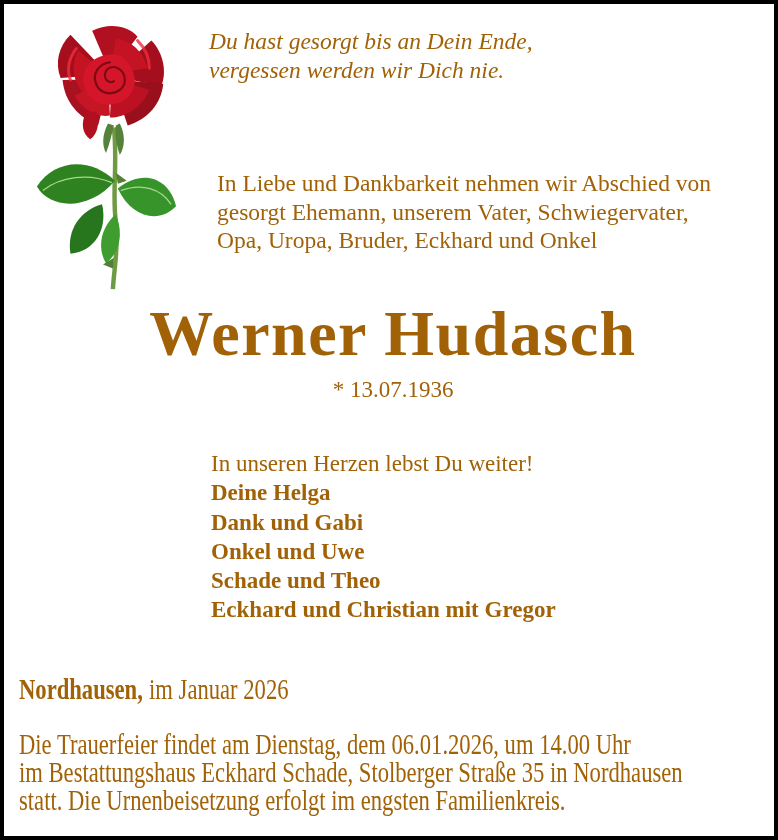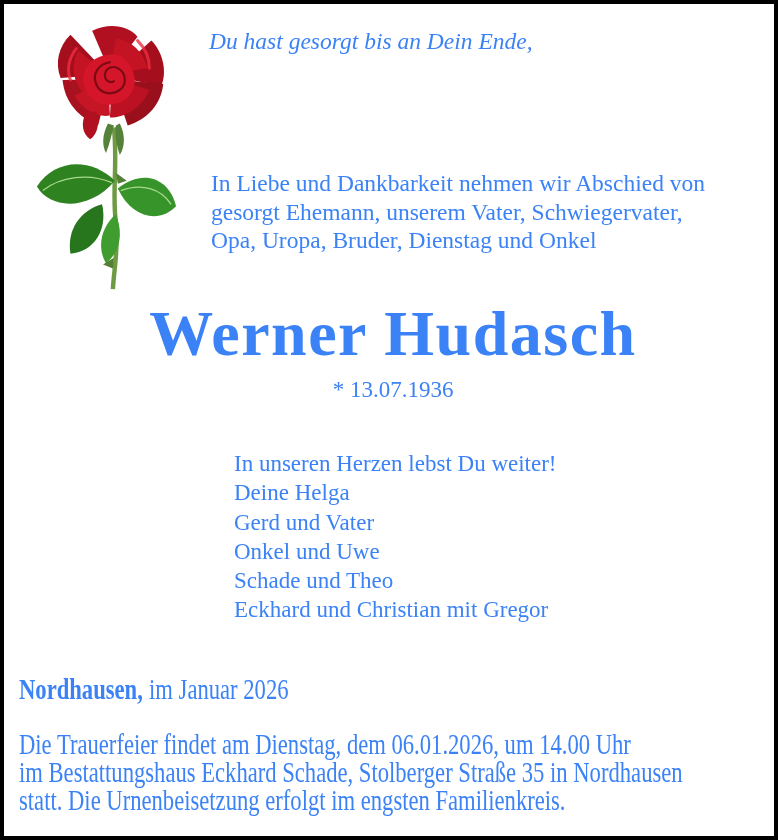--- a/index.html
+++ b/index.html
@@ -4,21 +4,21 @@
 <style>
   html, body { margin: 0; padding: 0; background: #ffffff; }
   .page {
     position: relative;
     width: 778px;
     height: 840px;
     box-sizing: border-box;
     border: 4px solid #000000;
     background: #ffffff;
     font-family: "Liberation Serif", serif;
-    color: #3b82f6;
+    color: #a16207;
     overflow: hidden;
   }
 
   .rose-wrap {
     position: absolute;
     left: 27px;
     top: 20px;
     width: 148px;
     height: 268px;
   }
@@ -29,21 +29,21 @@
     left: 205px;
     top: 23px;
     font-style: italic;
     font-size: 23.5px;
     line-height: 29px;
     white-space: nowrap;
   }
 
   .intro {
     position: absolute;
-    left: 207px;
+    left: 213px;
     top: 165px;
     font-size: 23.5px;
     line-height: 28.5px;
     white-space: nowrap;
   }
 
   .deceased-name {
     position: absolute;
     left: 0;
     top: 298px;
@@ -69,23 +69,22 @@
     white-space: nowrap;
   }
 
   .farewell-block {
     position: absolute;
     left: 207px;
     top: 445px;
     font-size: 23px;
     line-height: 29.3px;
     white-space: nowrap;
-    margin-left: 23px;
   }
-  .farewell-block .mourner-line { font-weight: normal; }
+  .farewell-block .mourner-line { font-weight: bold; }
 
   .place-date {
     position: absolute;
     left: 15px;
     top: 671px;
     font-size: 29px;
     line-height: 28px;
     white-space: nowrap;
     transform: scaleX(0.78);
     transform-origin: 0 0;
@@ -145,38 +144,39 @@
         <path fill="none" stroke-width="3" stroke-linecap="round" opacity="0.8" d="M46 24 C 38 34 36 46 40 56" stroke="#ee2e40"></path>
         <path fill="none" stroke-width="3" stroke-linecap="round" opacity="0.8" d="M108 16 C 116 24 120 34 120 44" stroke="#ee2e40"></path>
 
         <path d="M56 88 C 50 100 52 110 60 116 C 68 110 70 98 66 88 Z" fill="#b01020"></path>
       </g>
     </svg>
   </div>
 
   <div class="poem">
     <div>Du hast gesorgt bis an Dein Ende,</div>
+    <div>vergessen werden wir Dich nie.</div>
   </div>
 
   <div class="intro">
     <div>In Liebe und Dankbarkeit nehmen wir Abschied von</div>
     <div>gesorgt Ehemann, unserem Vater, Schwiegervater,</div>
-    <div>Opa, Uropa, Bruder, Dienstag und Onkel</div>
+    <div>Opa, Uropa, Bruder, Eckhard und Onkel</div>
   </div>
 
   <div class="deceased-name">Werner Hudasch</div>
 
   <div class="dates-row">
     <span>* 13.07.1936</span>
   </div>
 
   <div class="farewell-block">
     <div>In unseren Herzen lebst Du weiter!</div>
     <div class="mourner-line">Deine Helga</div>
-    <div class="mourner-line">Gerd und Vater</div>
+    <div class="mourner-line">Dank und Gabi</div>
     <div class="mourner-line">Onkel und Uwe</div>
     <div class="mourner-line">Schade und Theo</div>
     <div class="mourner-line">Eckhard und Christian mit Gregor</div>
   </div>
 
   <div class="place-date">
     <span class="place">Nordhausen,</span><span class="date">im Januar 2026</span>
   </div>
 
   <div class="funeral-info">

